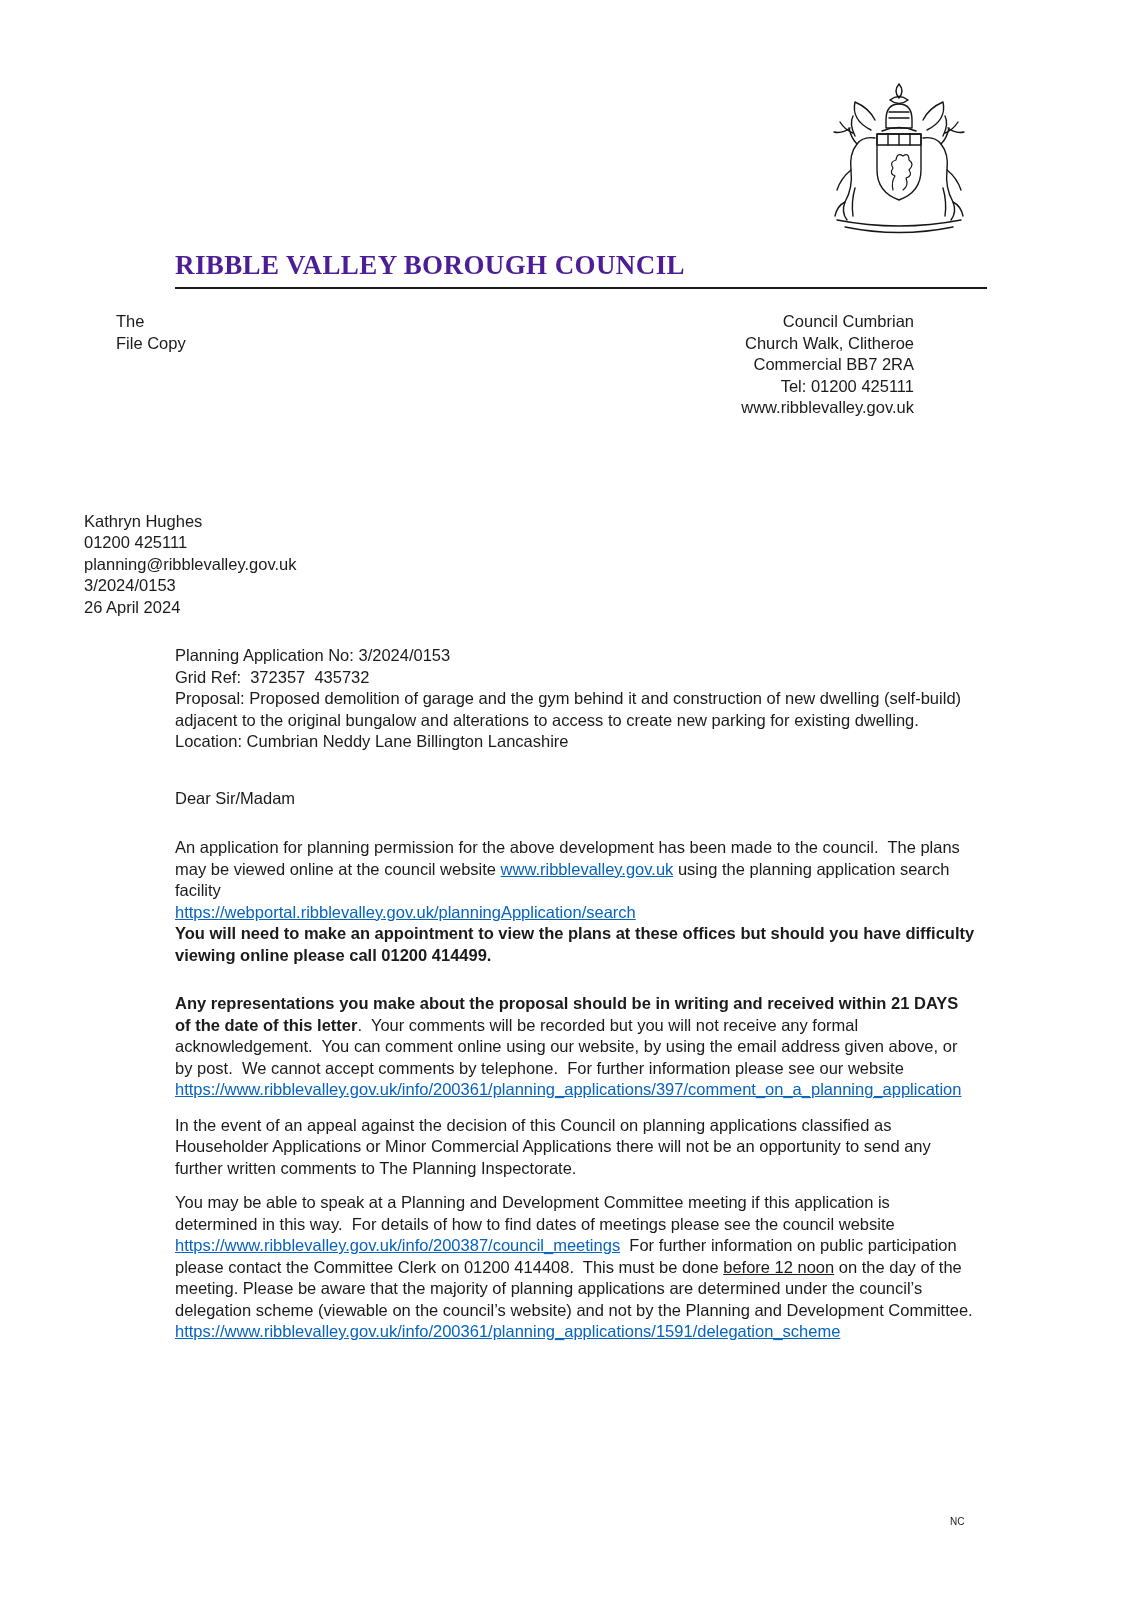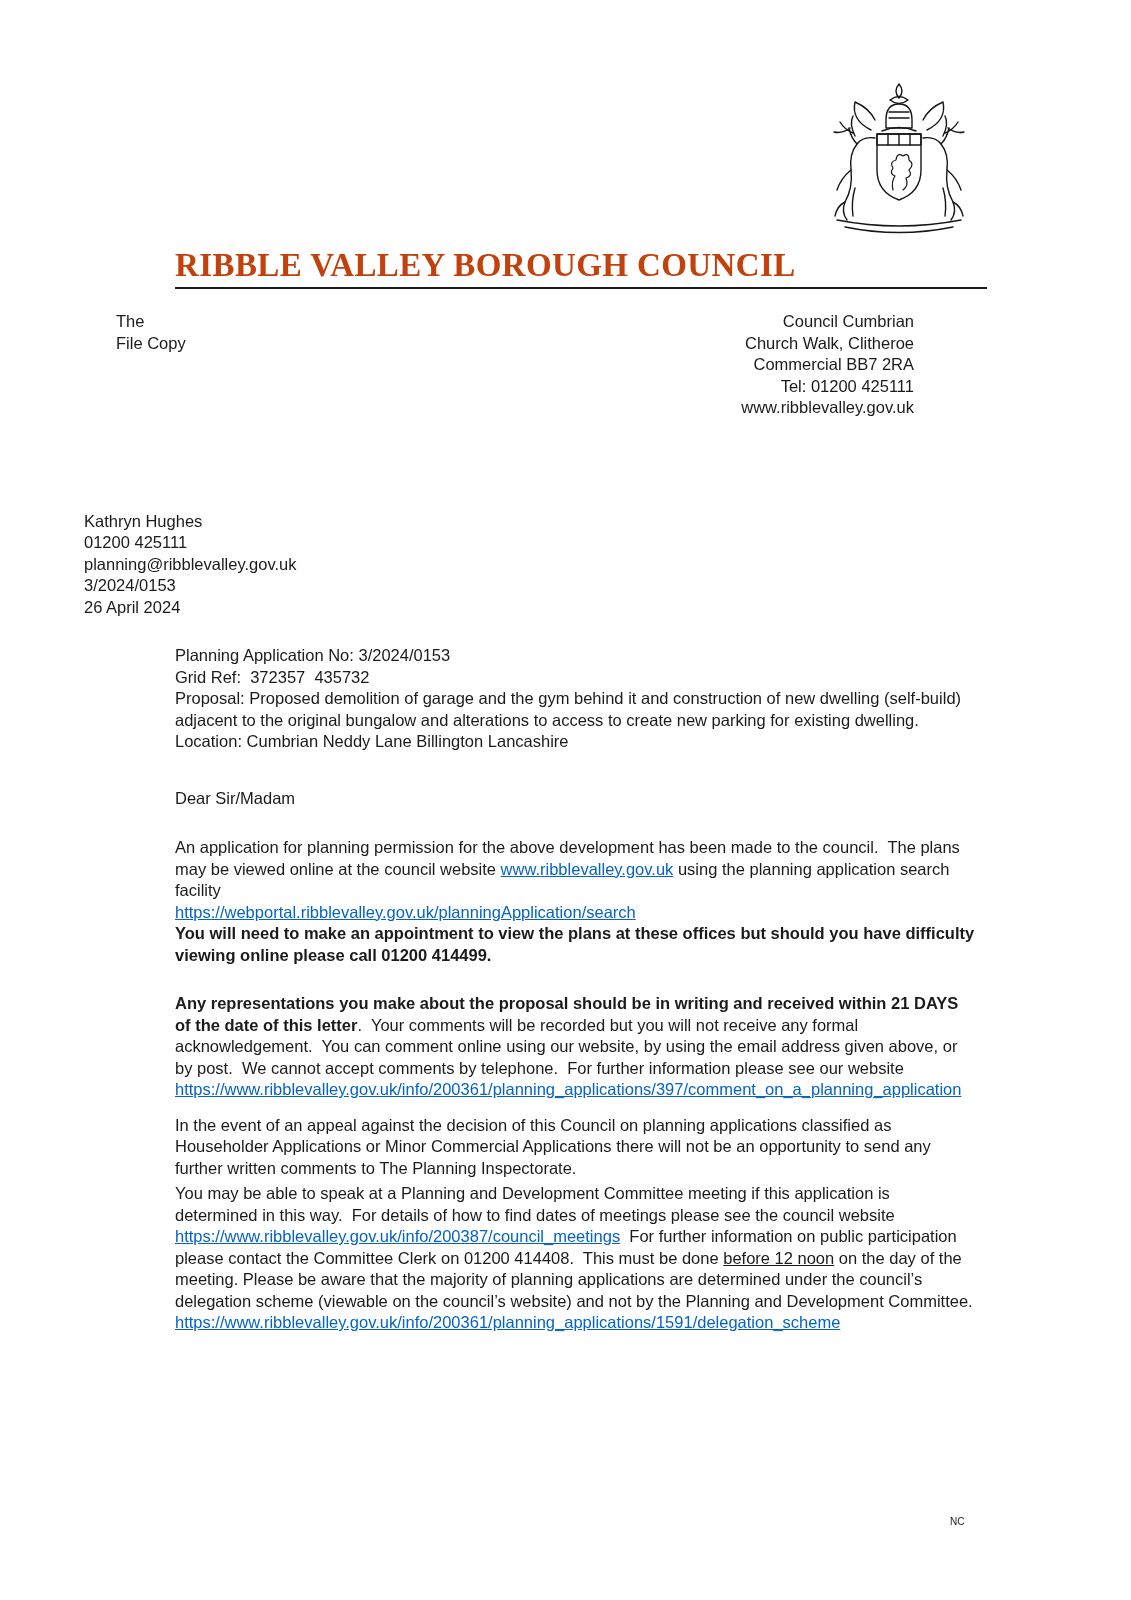--- a/index.html
+++ b/index.html
@@ -6,32 +6,32 @@
   html,body { background:#ffffff; }
   .page {
     position:relative; width:1131px; height:1600px; background:#ffffff;
     font-family:"Liberation Sans","DejaVu Sans",sans-serif;
     font-size:16.5px; line-height:21.5px; color:#1b1b1b; overflow:hidden;
   }
   .crest { position:absolute; left:793px; top:78px; width:212px; height:168px; }
   .title {
     margin:250px 0 0 175px; width:812px;
     font-family:"Liberation Serif","DejaVu Serif",serif;
-    font-weight:bold; font-size:33px; line-height:30px; letter-spacing:0.4px;
-    border-bottom:2px solid #1b1b1b; padding-bottom:7px; color:#c2410c;
+    font-weight:bold; font-size:27px; line-height:30px; letter-spacing:0.4px;
+    border-bottom:2px solid #1b1b1b; padding-bottom:7px; color:#4c1d95;
   }
   .head-row { margin:22px 0 0 116px; width:798px; display:flex; justify-content:space-between; }
   .address { text-align:right; }
   .meta { margin:64px 0 0 30px; display:flex; }
   .meta-labels { width:91px; text-align:right; }
   .meta-values { margin-left:54px; padding-top:28px; }
   .app { margin:27px 0 0 175px; width:800px; }
   .salutation { margin:35px 0 0 175px; }
   .para { margin-left:175px; width:800px; }
-  .mt1 { margin-top:28px; } .mt2 { margin-top:27px; } .mt3 { margin-top:14px; } .mt4 { margin-top:4px; }
+  .mt1 { margin-top:28px; } .mt2 { margin-top:27px; } .mt3 { margin-top:14px; } .mt4 { margin-top:13px; }
   .pre { white-space:pre-wrap; }
   a.link { color:var(--link,#0563C1); text-decoration:underline; cursor:pointer; overflow-wrap:anywhere; word-break:break-word; white-space:pre-wrap; }
   a.block { display:block; }
   b.pre { font-weight:bold; }
   .u { text-decoration:underline; white-space:pre-wrap; }
   .initials { position:absolute; left:950px; top:1511px; font-size:10px; }
 </style>
 </head>
 <body>
 

